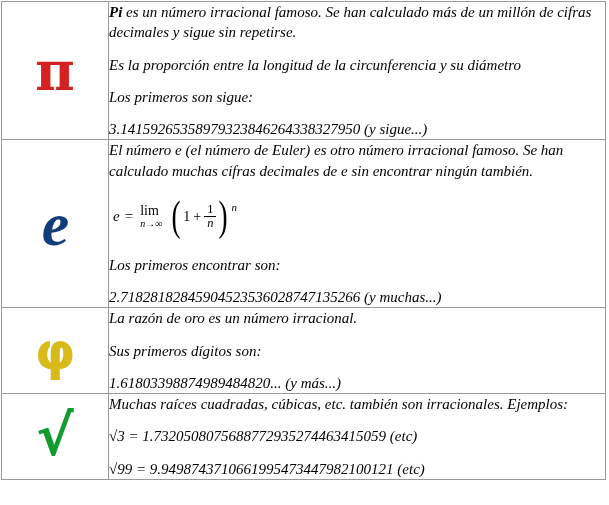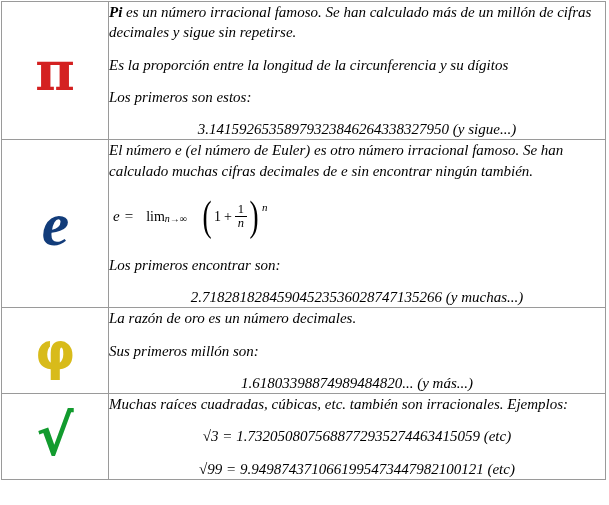--- a/index.html
+++ b/index.html
@@ -72,42 +72,41 @@
     margin: 0 0 12px 0;
     font-style: italic;
   }
   p.line:last-child {
     margin-bottom: 0;
   }
   .b { font-weight: bold; }
   .digits {
     font-family: "Liberation Serif", serif;
     font-size: 14.5px;
-    text-align: center;
   }
   
   .formula {
     margin: 6px 0 14px 4px;
     font-family: "Liberation Serif", serif;
     font-size: 15px;
     display: flex;
     align-items: center;
     gap: 5px;
     height: 48px;
   }
   .formula .eq-var {
     font-style: italic;
     font-size: 15px;
   }
   .lim {
     display: inline-flex;
-    flex-direction: row;
-    align-items: flex-end;
+    flex-direction: column;
+    align-items: flex-start;
     line-height: 1;
-    margin: 0 8px;
+    margin: 0 2px;
   }
   .lim .lim-top { font-size: 14px; }
   .lim .lim-bot { font-size: 10px; font-style: italic; margin-top: 1px; }
   .paren-group {
     display: inline-flex;
     align-items: center;
     position: relative;
   }
   .paren {
     font-size: 42px;
@@ -144,22 +143,22 @@
 
 <table class="table">
   <tbody>
 
     <tr>
       <td class="sym-cell">
         <span class="sym sym-pi">π</span>
       </td>
       <td class="txt-cell">
         <p class="line"><span class="b">Pi</span><span> es un número irracional famoso. Se han calculado más de un millón de cifras decimales y sigue sin repetirse.</span></p>
-        <p class="line">Es la proporción entre la longitud de la circunferencia y su dígitos</p>
-        <p class="line">Los primeros son estos:</p>
+        <p class="line">Es la proporción entre la longitud de la circunferencia y su diámetro</p>
+        <p class="line">Los primeros son sigue:</p>
         <p class="line digits">3.14159265358979323846264338327950 (y sigue...)</p>
       </td>
     </tr>
 
     <tr>
       <td class="sym-cell">
         <span class="sym sym-e">e</span>
       </td>
       <td class="txt-cell">
         <p class="line">El número e (el número de Euler) es otro número irracional famoso. Se han calculado muchas cifras decimales de e sin encontrar ningún también.</p>
@@ -187,22 +186,22 @@
         <p class="line">Los primeros encontrar son:</p>
         <p class="line digits">2.71828182845904523536028747135266 (y muchas...)</p>
       </td>
     </tr>
 
     <tr>
       <td class="sym-cell">
         <span class="sym sym-phi">φ</span>
       </td>
       <td class="txt-cell">
-        <p class="line">La razón de oro es un número decimales.</p>
-        <p class="line">Sus primeros millón son:</p>
+        <p class="line">La razón de oro es un número irracional.</p>
+        <p class="line">Sus primeros dígitos son:</p>
         <p class="line digits">1.61803398874989484820... (y más...)</p>
       </td>
     </tr>
 
     <tr>
       <td class="sym-cell">
         <span class="sym sym-sqrt">√</span>
       </td>
       <td class="txt-cell">
         <p class="line">Muchas raíces cuadradas, cúbicas, etc. también son irracionales. Ejemplos:</p>

